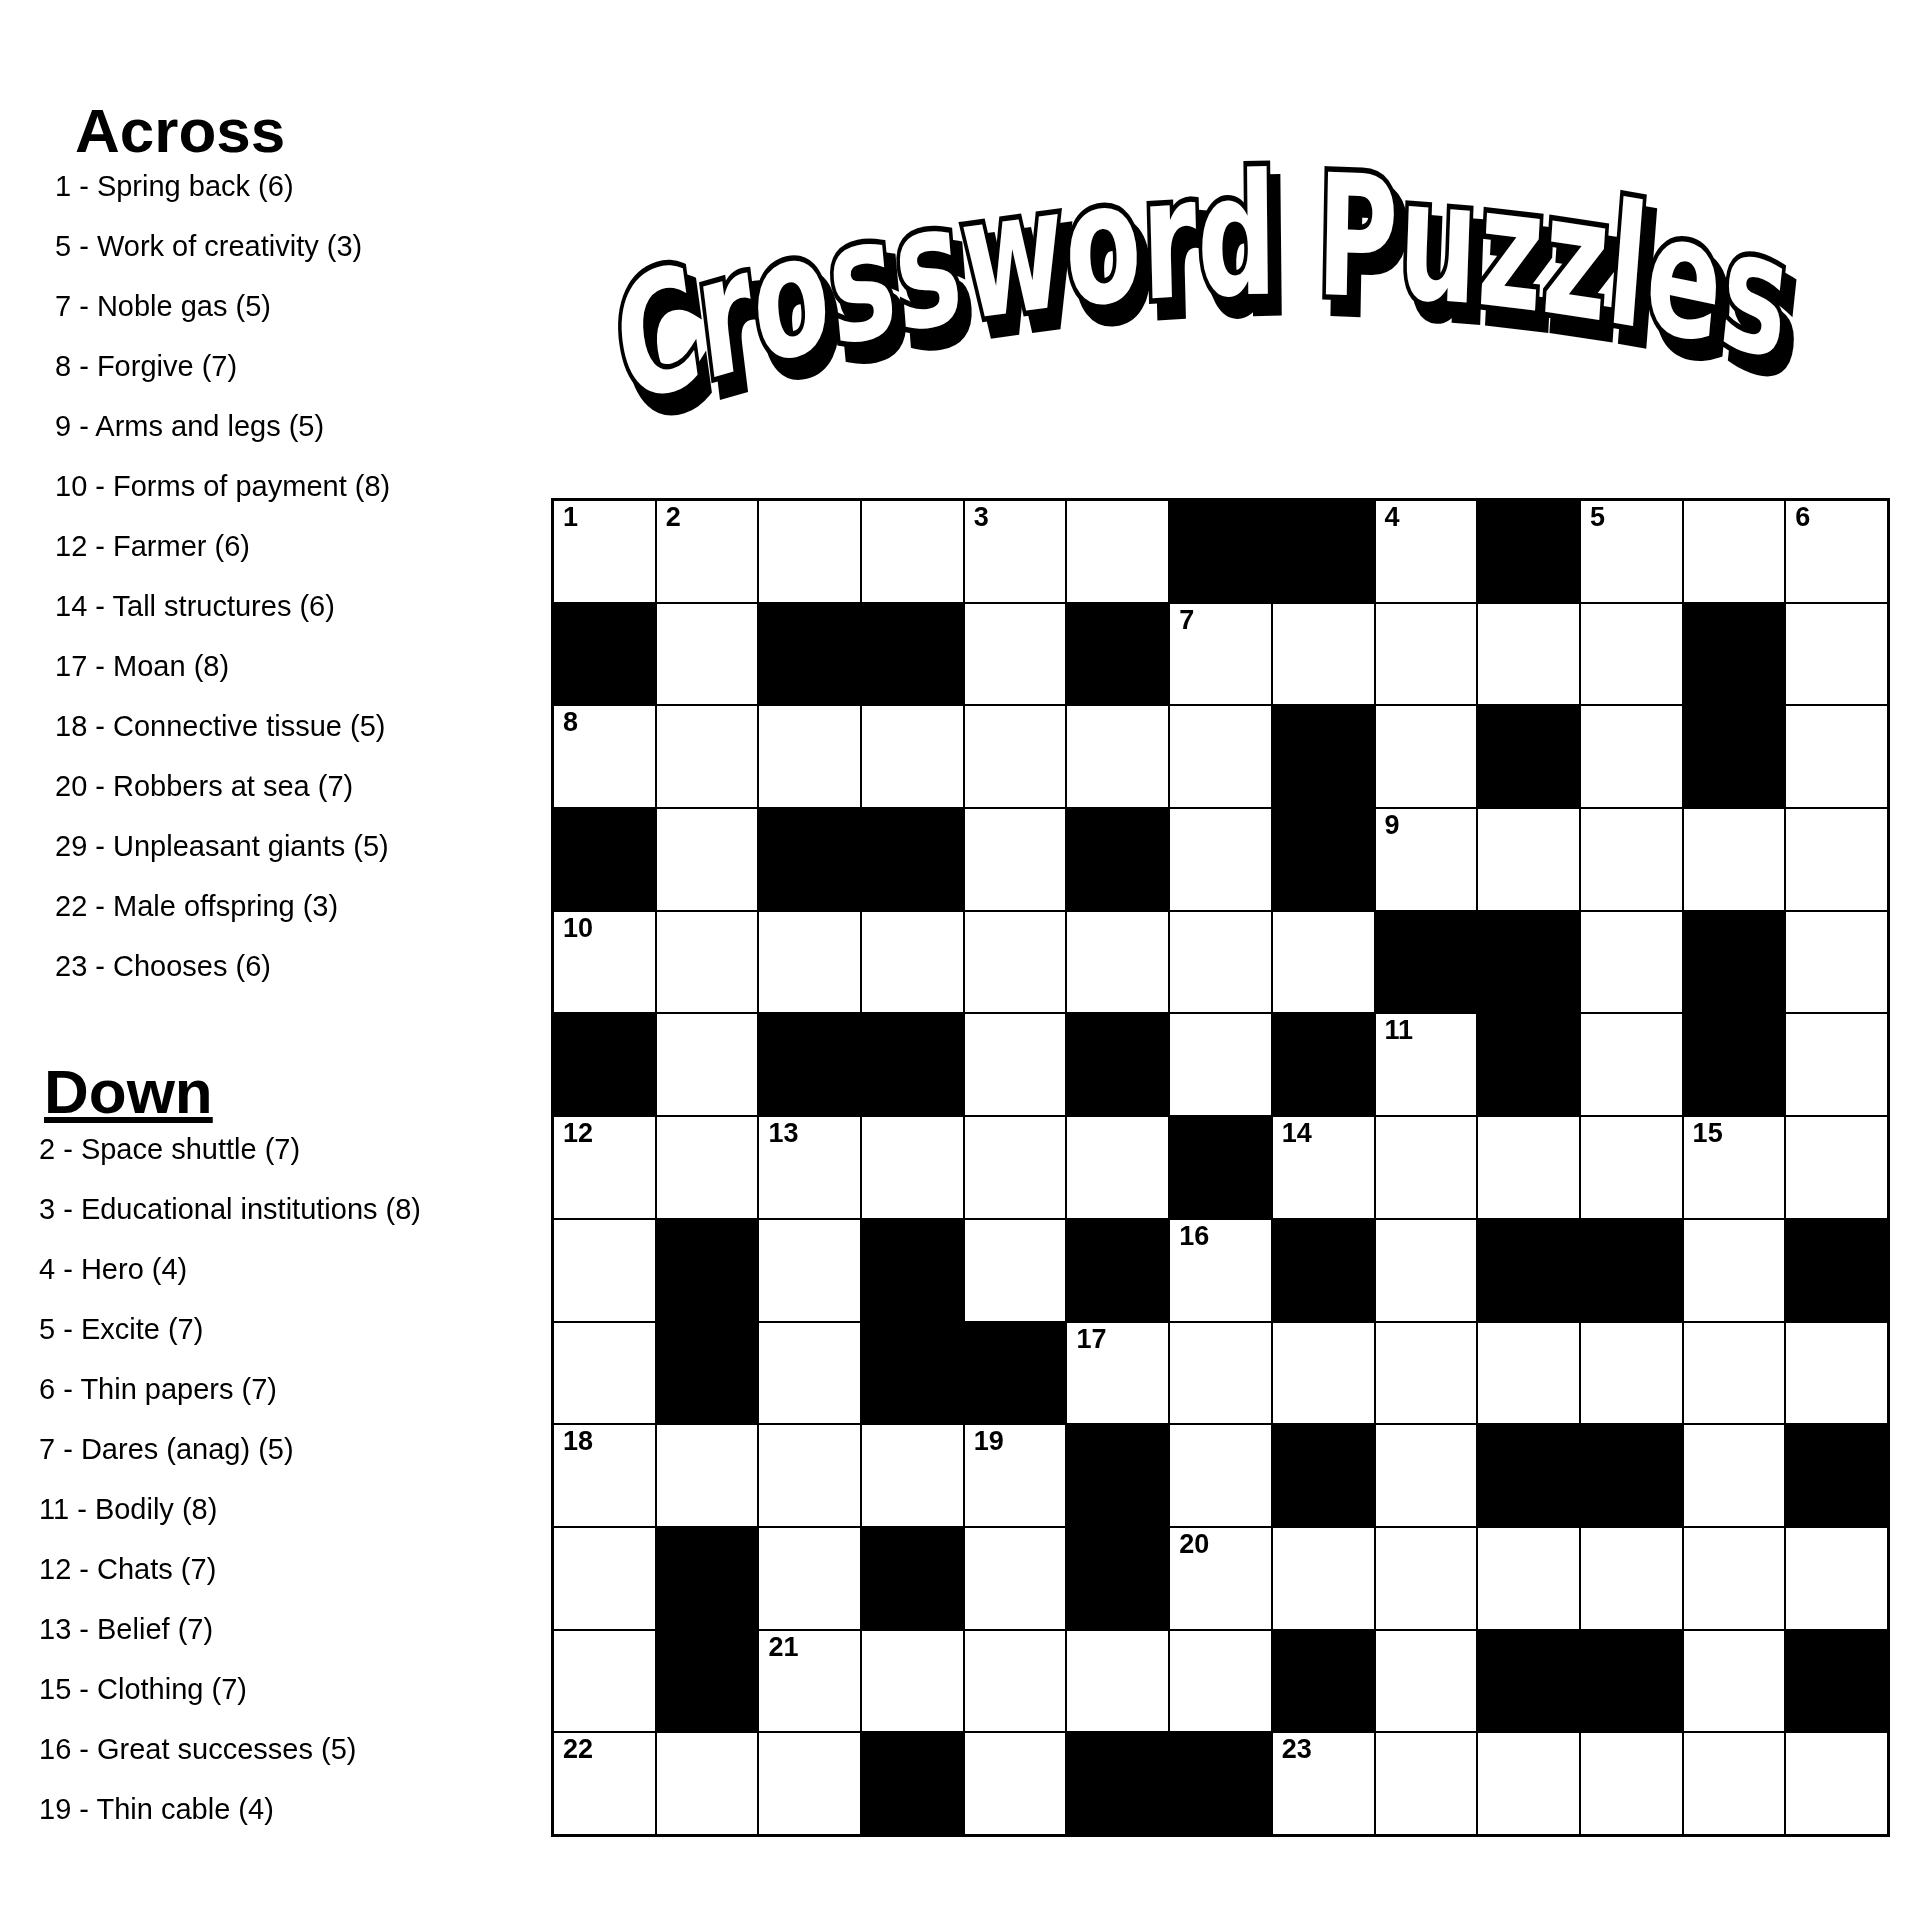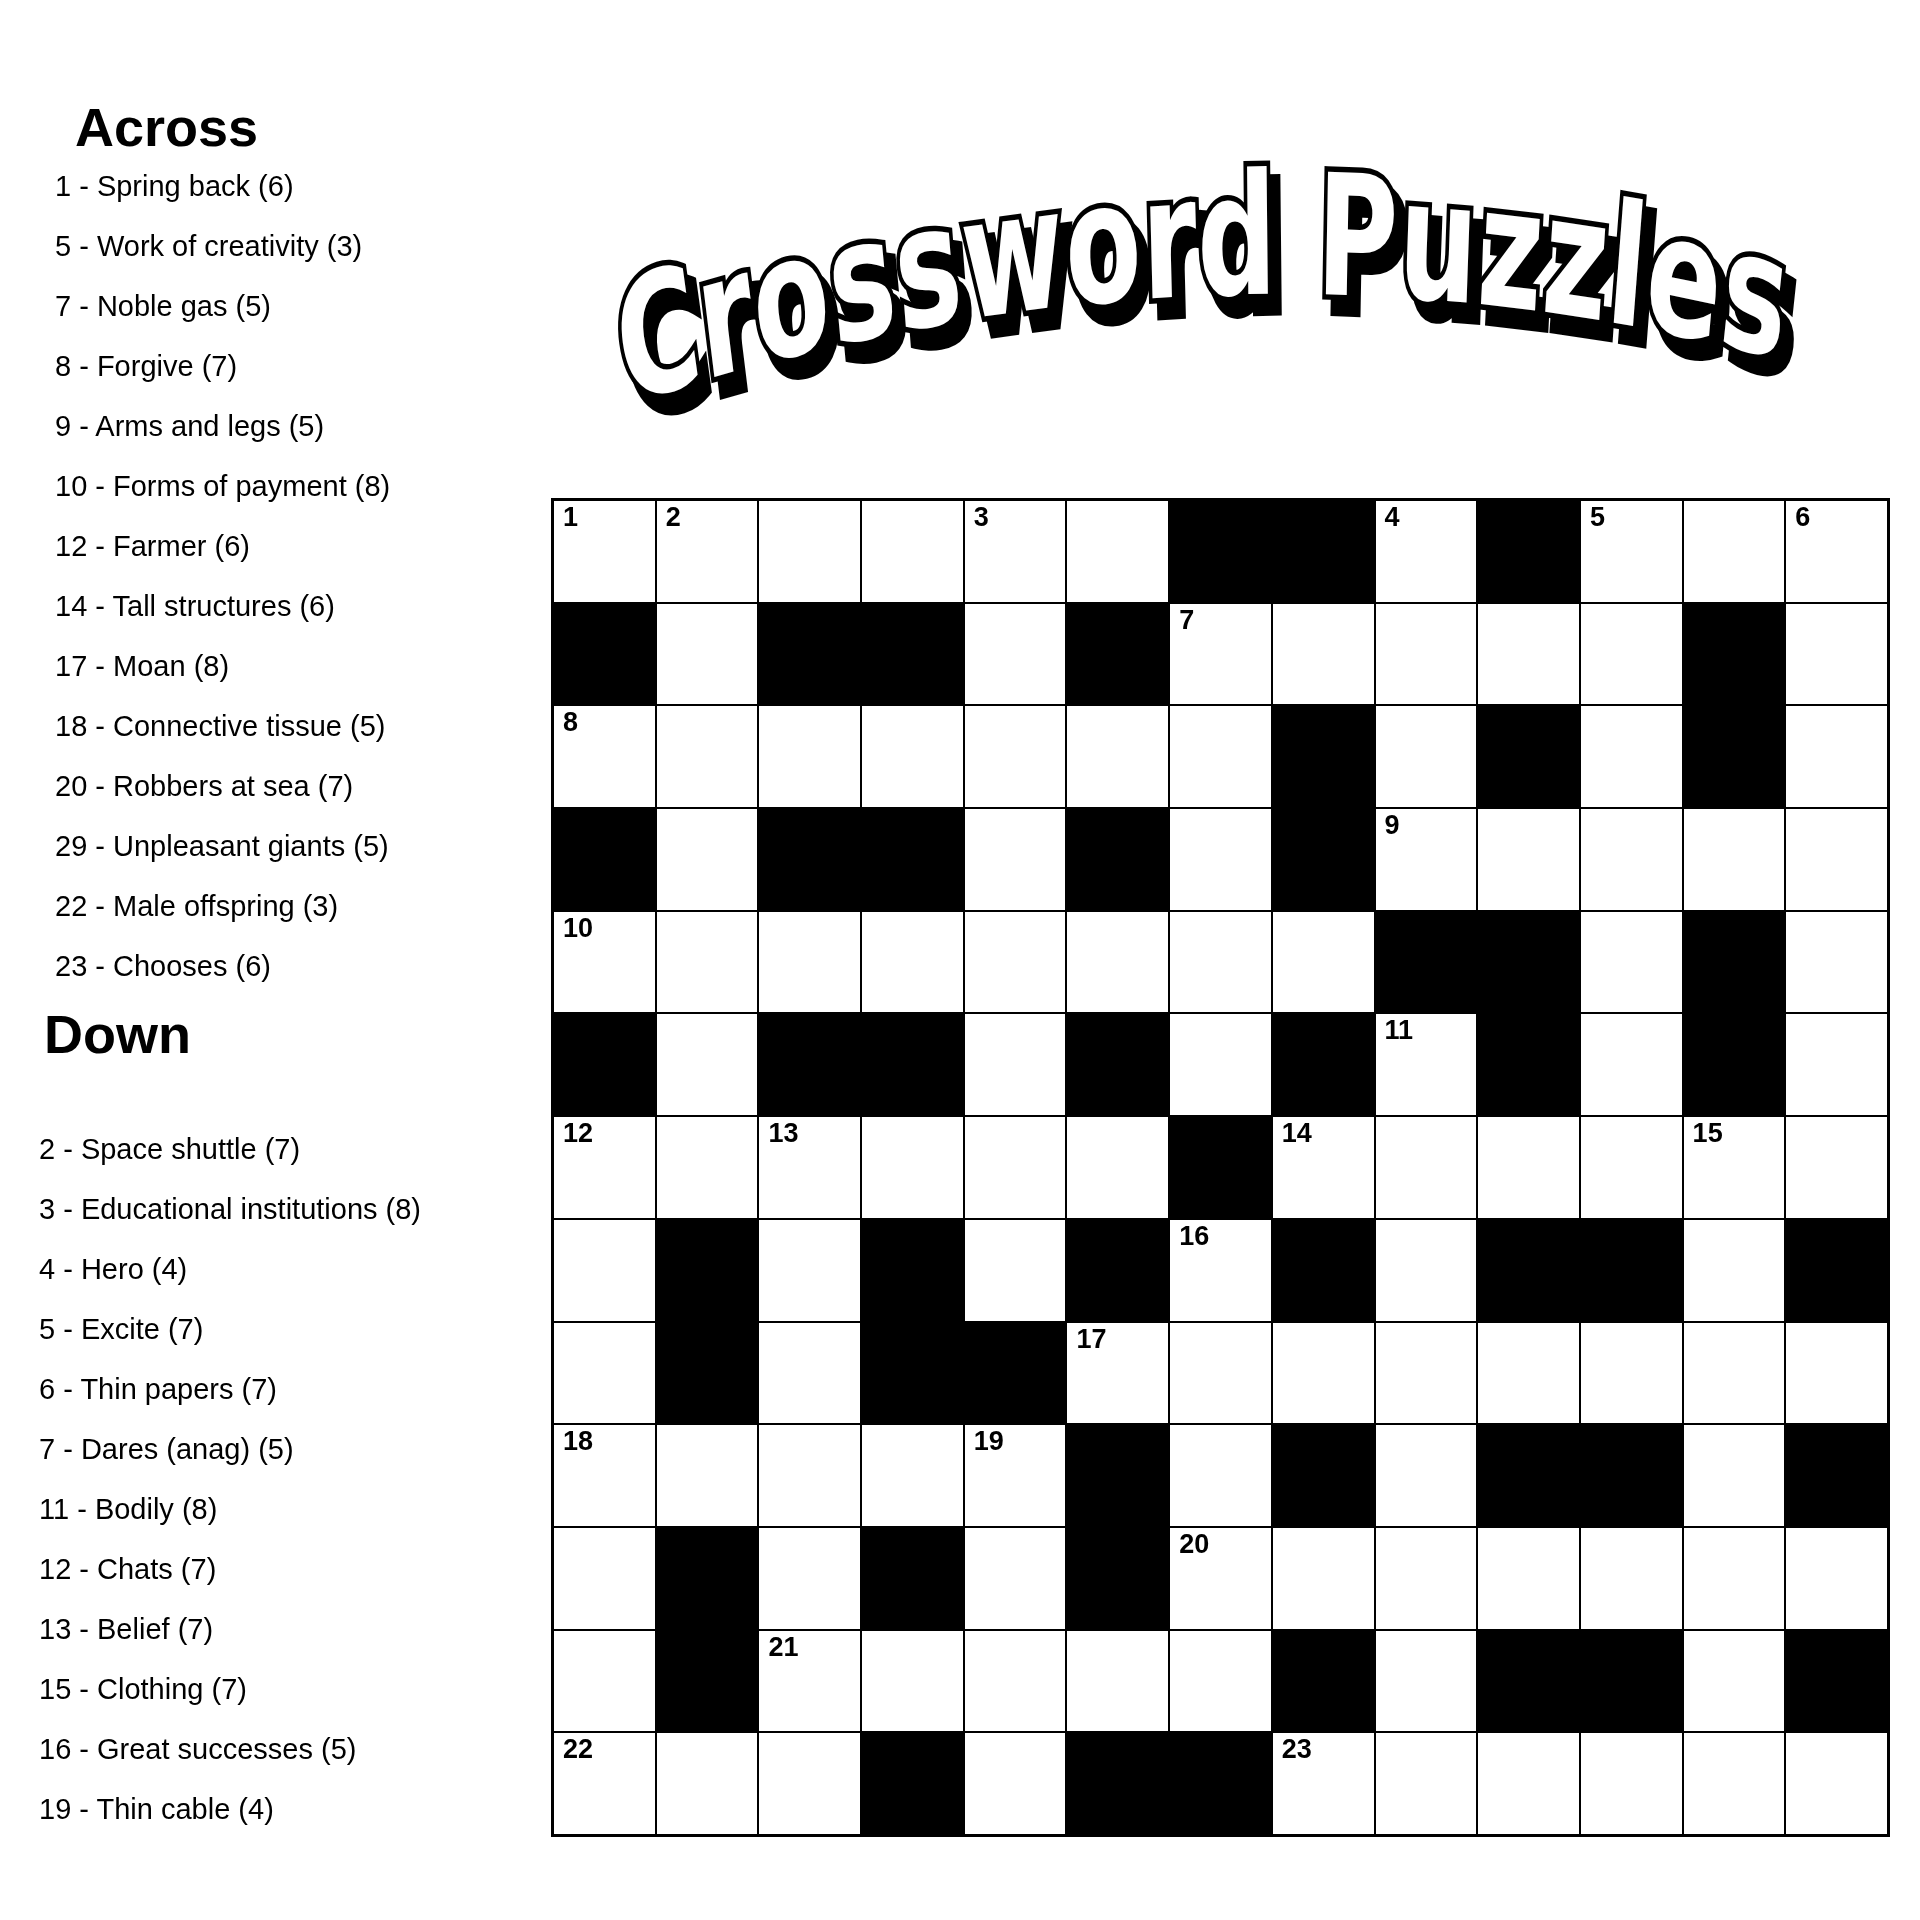--- a/index.html
+++ b/index.html
@@ -11,36 +11,36 @@
     font-family: "Liberation Sans", sans-serif;
     color: #000000;
     overflow: hidden;
     position: relative;
   }
   .panel { position: absolute; }
 
   
   .clue-header {
     margin: 0;
-    font-size: 54px;
+    font-size: 62px;
     font-weight: bold;
     line-height: 1;
     letter-spacing: 0px;
   }
   .clue-list {
     list-style: none;
     margin: 8px;
     padding: 0;
     font-size: 29px;
     line-height: 60px;
     white-space: nowrap;
   }
   #across-header { left: 75px; top: 100px; }
   #across-list   { left: 47px; top: 148px; }
-  #down-header   { left: 44px; top: 1007px; }
+  #down-header   { left: 44px; top: 1061px; text-decoration: underline; }
   #down-list     { left: 31px; top: 1111px; }
 
   
   #title-box {
     left: 596px;
     top: 160px;
     width: 1240px;
     height: 290px;
   }
   .title-shadow textPath { fill: #000000; stroke: #000000; stroke-width: 14px; }

